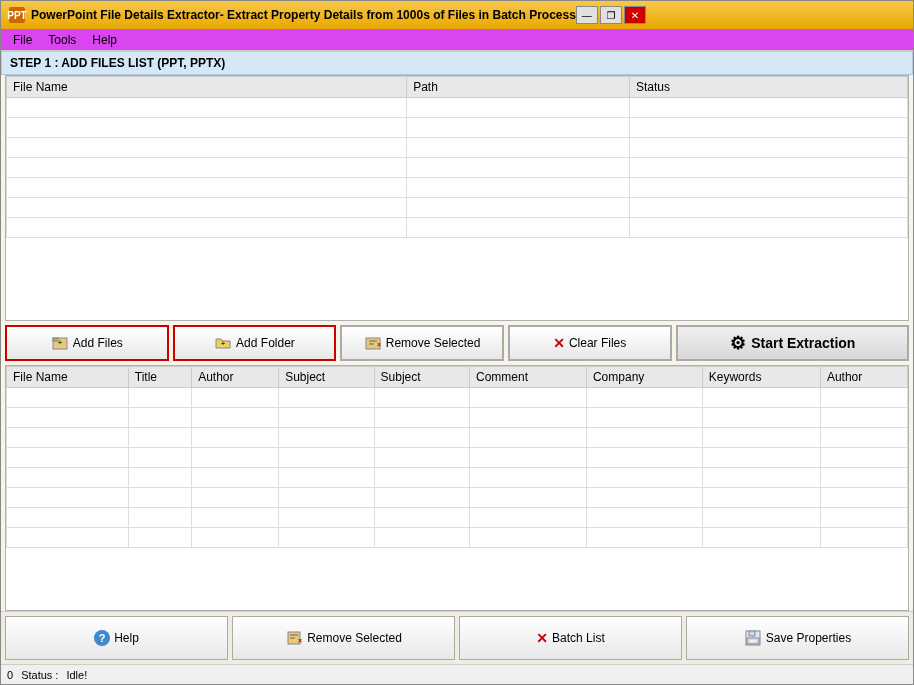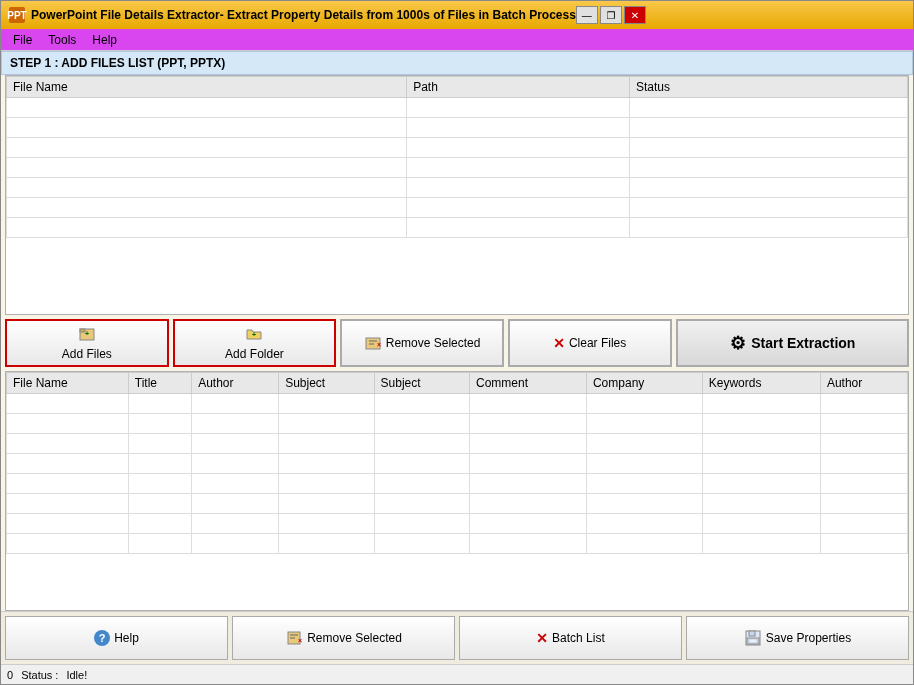--- a/index.html
+++ b/index.html
@@ -137,21 +137,20 @@
       border: 2px solid #aaa;
       background: linear-gradient(to bottom, #ffffff, #e8e8e8);
       cursor: pointer;
       font-size: 12px;
       font-weight: normal;
       min-height: 36px;
       white-space: nowrap;
     }
     .btn.highlighted {
       border: 2px solid #cc0000;
-      flex-direction: column;
     }
     .btn.start-extraction {
       background: linear-gradient(to bottom, #f0f0f0, #d8d8d8);
       font-size: 14px;
       font-weight: bold;
       border: 2px solid #aaa;
       flex: 1;
     }
     .btn-icon {
       width: 18px;

